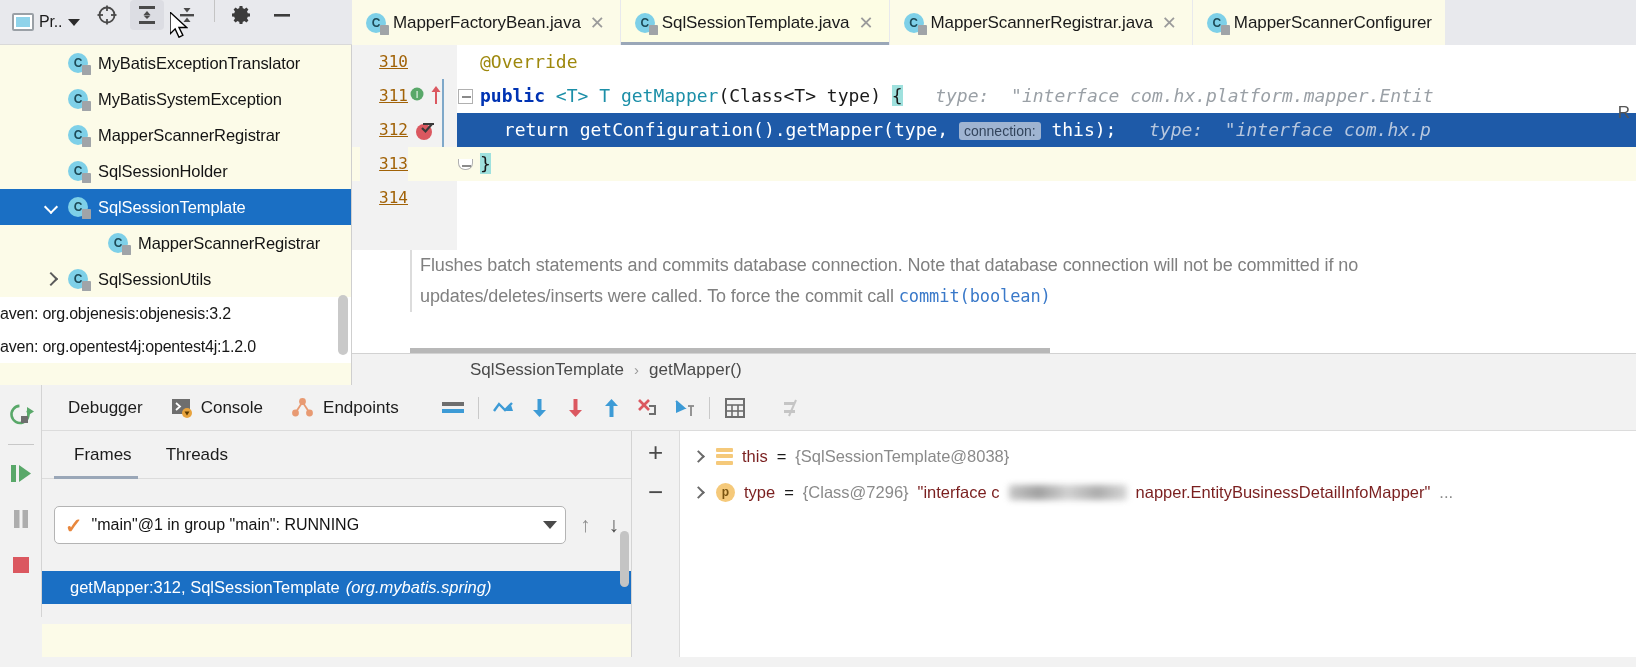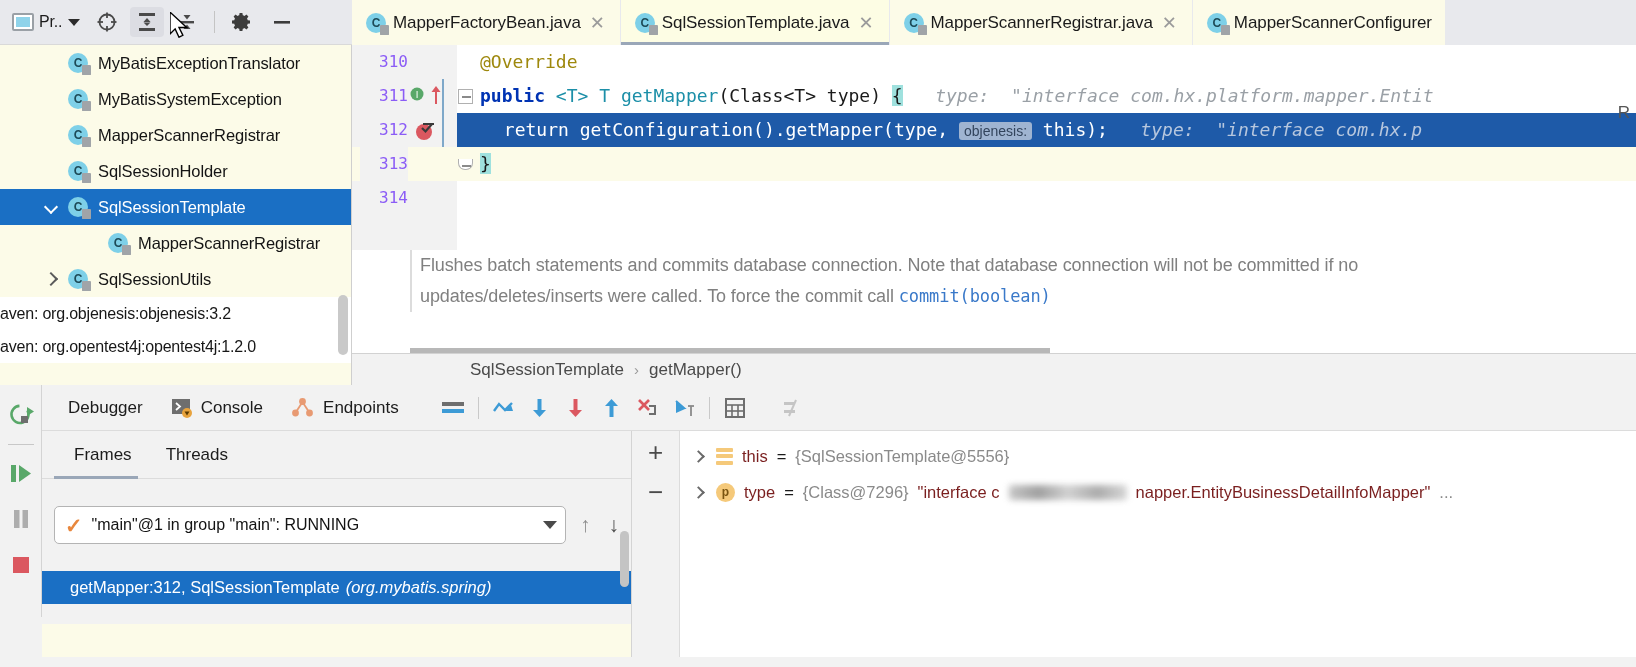--- a/index.html
+++ b/index.html
@@ -12,21 +12,21 @@
     color: #1a1a1a;
     -webkit-font-smoothing: antialiased;
   }
   .app { position: relative; width: 1636px; height: 667px; }
 
   
   .toprow { display: flex; height: 45px; width: 100%; background: #e8e9ed; }
   .tool-strip {
     width: 352px; height: 45px; flex: 0 0 352px;
     background: #e8e9ed;
-    display: flex; align-items: center;
+    display: flex; 
     padding-left: 8px; gap: 6px;
     border-bottom: 1px solid #d9d9d9;
     position: relative;
   }
   .proj-btn {
     display: flex; align-items: center; gap: 5px;
     padding: 2px 4px; cursor: default;
   }
   .proj-icon {
     width: 22px; height: 18px; border: 2px solid #9aa0a6;
@@ -122,21 +122,21 @@
   .gutter-strip {
     position: absolute; left: 0; top: 0; width: 105px; height: 295px;
     background: #f2f2f2;
   }
   .line-rows { position: absolute; left: 0; top: 0; right: 0; }
   .lrow { height: 34px; position: relative; }
   .lrow.hl-soft { background: #fcfbe8; }
   .lnum {
     position: absolute; left: 8px; top: 0; width: 48px; height: 34px;
     line-height: 34px; text-align: right;
-    font-family: "DejaVu Sans Mono", monospace; font-size: 16px; color: #8b5cf6;
+    font-family: "DejaVu Sans Mono", monospace; font-size: 16px; color: #a16207; text-decoration: underline;
   }
   .gmark { position: absolute; top: 6px; }
   .fold-col {
     position: absolute; left: 100px; top: 0; width: 28px; height: 34px;
   }
   .fold-box {
     position: absolute; left: 6px; top: 10px; width: 15px; height: 15px;
     border: 1.4px solid #b0b0b0; background: #fff;
   }
   .fold-box::after {
@@ -492,21 +492,21 @@
 
         <div class="lrow">
           <span class="hl-band"></span>
           <span class="lnum" style="background:#f2f2f2;">312</span>
           <svg class="gmark" style="left:62px" width="24" height="24" viewBox="0 0 24 24">
             <circle cx="10" cy="13" r="8" fill="#db5860"></circle>
             <path d="M9 5 L20 5" stroke="#3a3a3a" stroke-width="2" fill="none"></path>
             <path d="M8 9 l3.5 3.5 L18 5" stroke="#3a3a3a" stroke-width="2.2" fill="none"></path>
           </svg>
           <span class="vline" style="top:-34px; height:102px;"></span>
-          <span class="code white"><span style="padding-left:2.2ch; display:inline-block">return getConfiguration().getMapper(type, </span><span class="param-chip">objenesis:</span><span> this);</span><span class="hint-lt">   <span>type:  "interface com.hx.p</span></span></span>
+          <span class="code white"><span style="padding-left:2.2ch; display:inline-block">return getConfiguration().getMapper(type, </span><span class="param-chip">connection:</span><span> this);</span><span class="hint-lt">   <span>type:  "interface com.hx.p</span></span></span>
         </div>
 
         <div class="lrow hl-soft">
           <span class="lnum" style="background:#f2f2f2;">313</span>
           <span class="fold-col">
               <span class="fold-box end"></span>
             </span>
           <span class="code"><span class="caret-box plain">}</span></span>
         </div>
 
@@ -700,21 +700,21 @@
 
               <div class="var-row">
                 <span class="vchev"></span>
                 <span class="field-icon">
                     <i></i>
                     <i></i>
                     <i></i>
                   </span>
                 <span class="vname">this</span>
                 <span class="veq"> = </span>
-                <span class="vref">{SqlSessionTemplate@5556}</span>
+                <span class="vref">{SqlSessionTemplate@8038}</span>
               </div>
 
               <div class="var-row">
                 <span class="vchev"></span>
                 <span class="p-icon">p</span>
                 <span class="vname">type</span>
                 <span class="veq"> = </span>
                 <span class="vref">{Class@7296}</span>
                 <span class="vstr">"interface c</span>
                   <span class="blur-chunk"></span>

